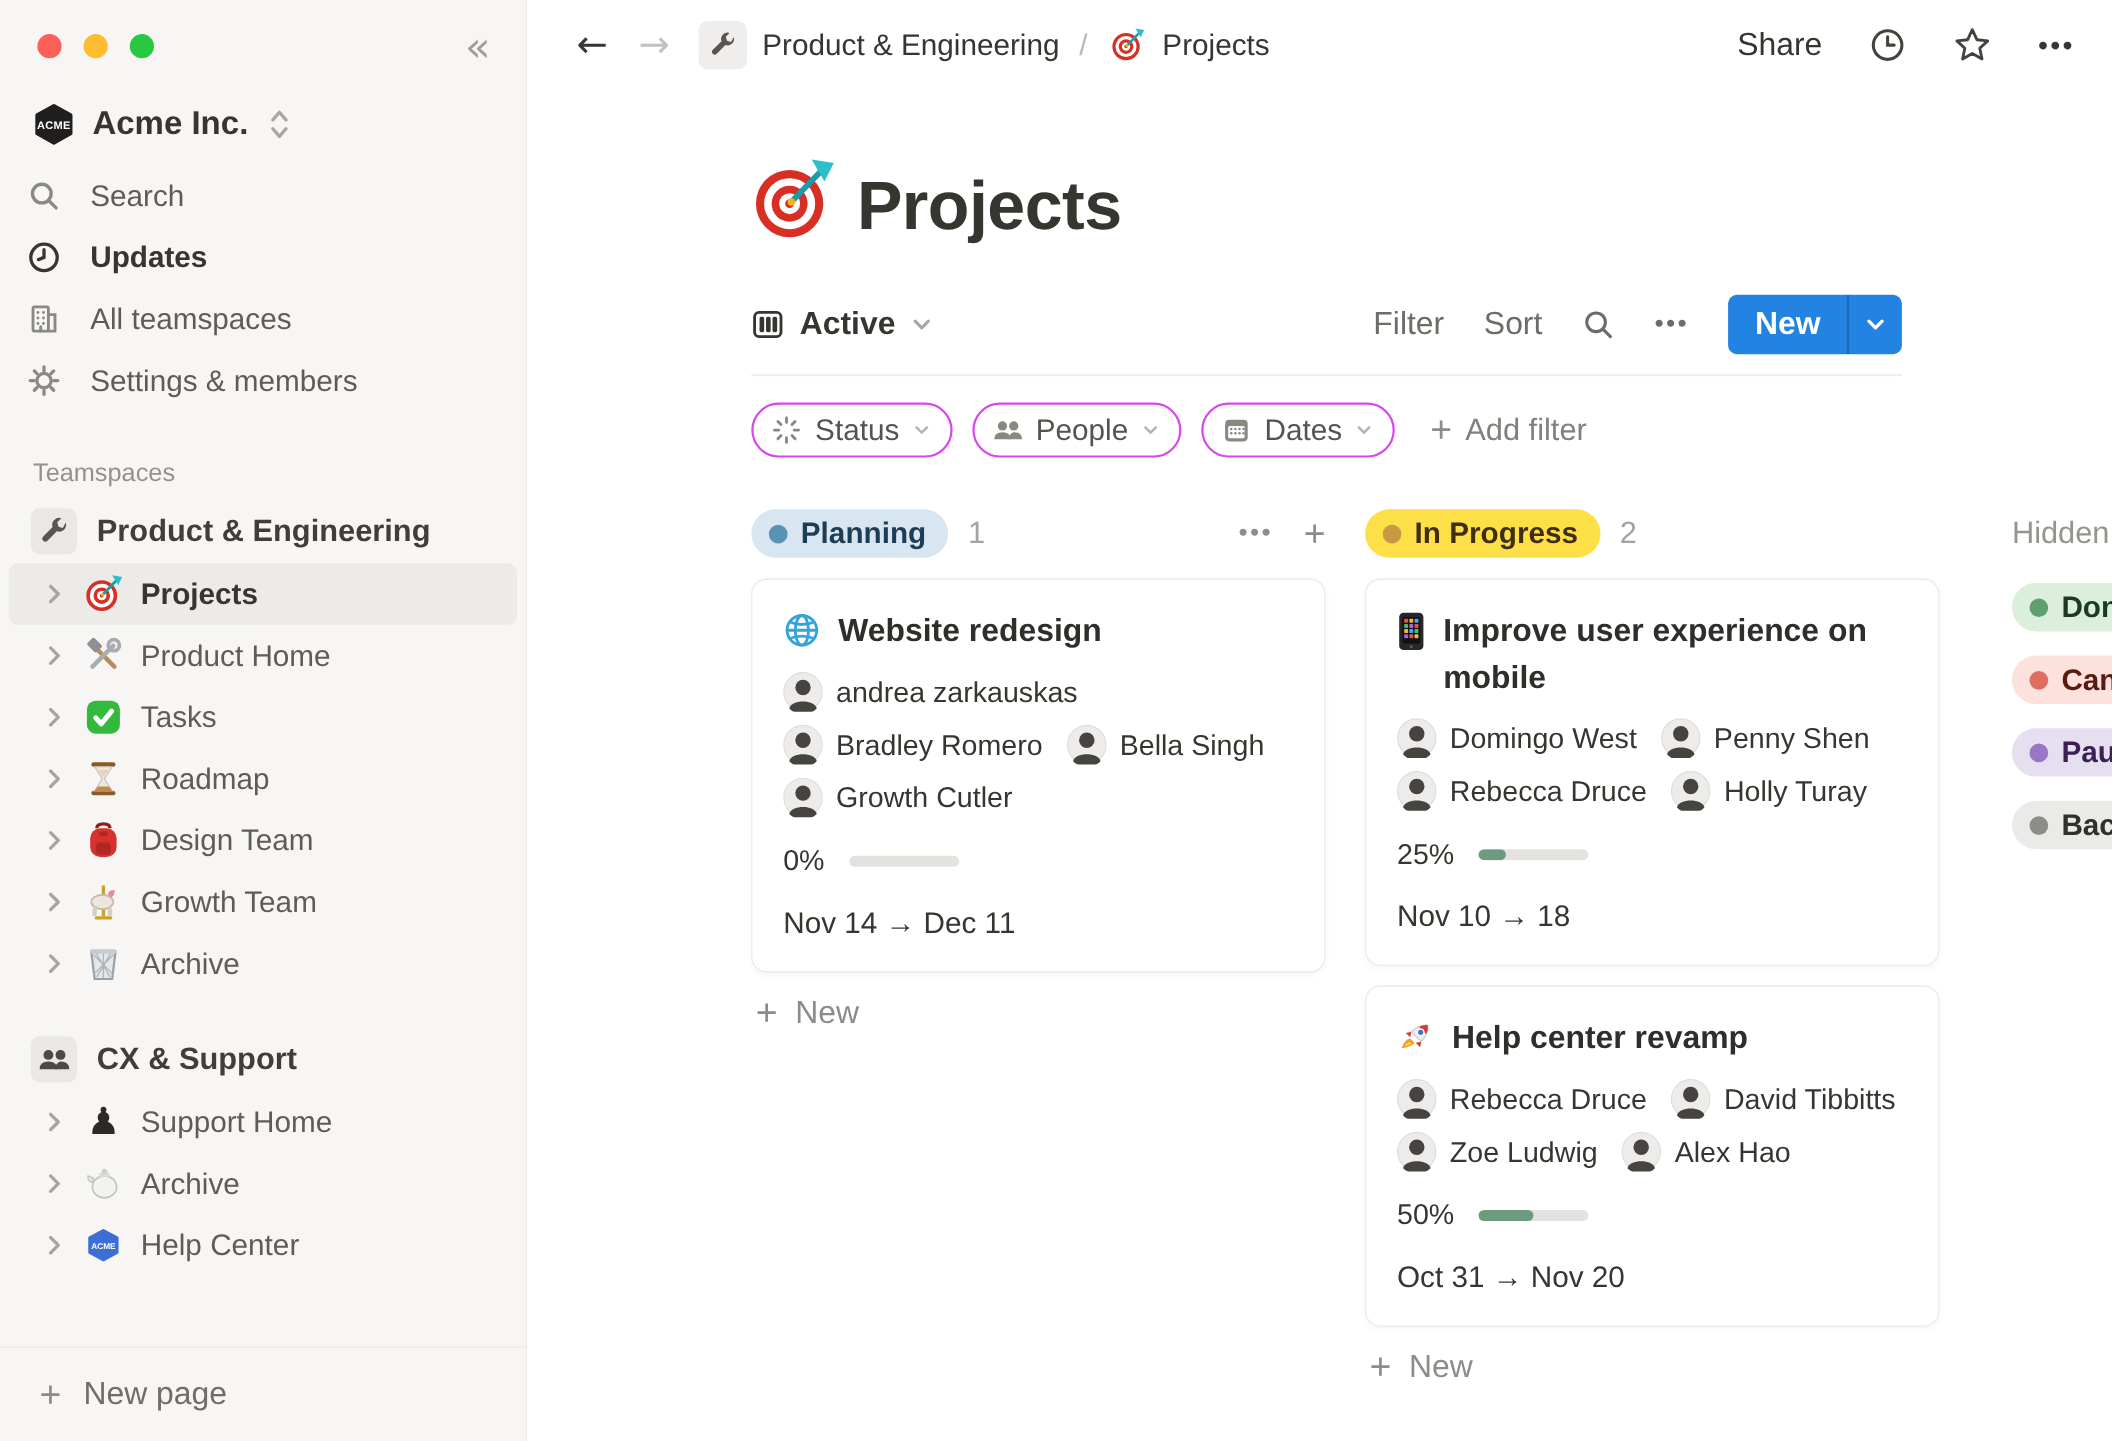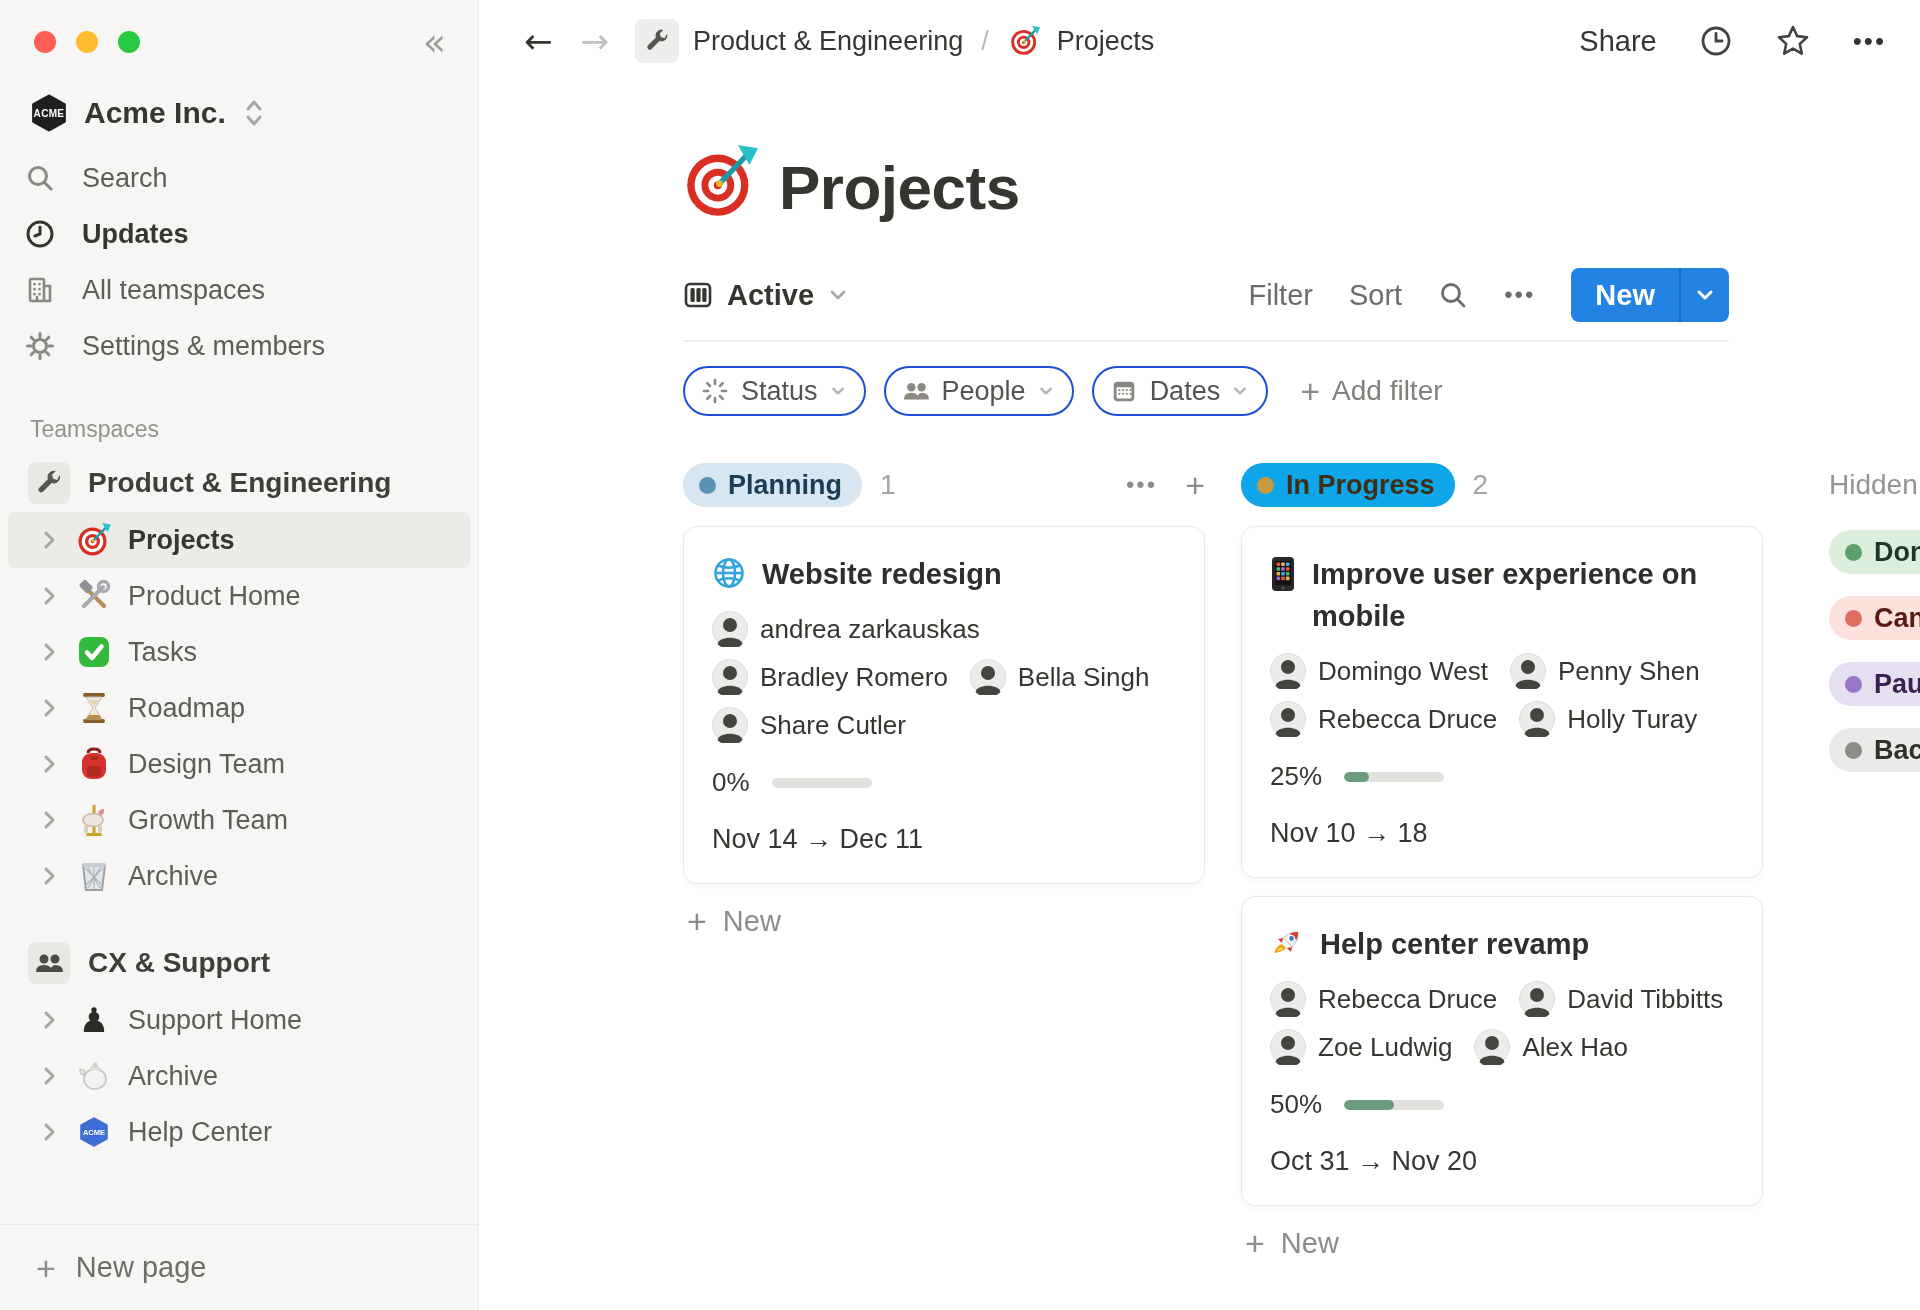--- a/index.html
+++ b/index.html
@@ -61,33 +61,33 @@
   .view-left{display:flex;align-items:center;gap:14px;}
   .view-name{font-size:29px;font-weight:700;color:#37352F;}
   .view-right{margin-left:auto;display:flex;align-items:center;gap:36px;color:#6E6C67;font-size:29px;}
   .vr-dots{letter-spacing:2px;font-size:24px;color:#6E6C67;}
   .new-btn{display:flex;align-items:stretch;background:#2383E2;border-radius:8px;height:54px;
     color:#fff;overflow:hidden;cursor:pointer;}
   .new-btn .nb-main{display:flex;align-items:center;padding:0 24px;font-size:29px;font-weight:600;}
   .new-btn .nb-arrow{display:flex;align-items:center;padding:0 14px;border-left:2px solid rgba(16,61,107,0.35);}
   .hr{width:1046px;height:2px;background:#EFEEEC;margin-top:18px;}
   .filter-row{margin-top:24px;display:flex;align-items:center;gap:18px;}
-  .chip{height:50px;border:2px solid #1d4ed8;border-radius:26px;background:#fff;display:flex;
+  .chip{height:50px;border:2px solid #d946ef;border-radius:26px;background:#fff;display:flex;
     align-items:center;gap:12px;padding:0 18px 0 16px;color:#55534E;font-size:27px;}
   .add-filter{display:flex;align-items:center;gap:12px;color:#82807B;font-size:28px;margin-left:14px;}
 
   
   .board{margin-top:46px;display:flex;align-items:flex-start;gap:36px;}
   .col{width:522px;flex-shrink:0;}
   .col-head{height:46px;display:flex;align-items:center;}
   .pill{height:44px;border-radius:22px;display:flex;align-items:center;gap:12px;padding:0 20px 0 16px;
     font-size:27px;font-weight:600;white-space:nowrap;}
   .pill .dot{width:17px;height:17px;border-radius:50%;flex-shrink:0;}
   .pill.planning{background:#D7E6F0;color:#1D3D55;text-align:center;} .pill.planning .dot{background:#5A92B6;}
-  .pill.inprogress{background:#0ea5e9;color:#3F2E14;} .pill.inprogress .dot{background:#C79940;}
+  .pill.inprogress{background:#fde047;color:#3F2E14;} .pill.inprogress .dot{background:#C79940;}
   .pill.done{background:#DCEEDC;color:#1C3829;} .pill.done .dot{background:#5F9E6E;}
   .pill.canceled{background:#FCE1DC;color:#5A1A12;} .pill.canceled .dot{background:#DF6D62;}
   .pill.paused{background:#E6DFF0;color:#3A2151;} .pill.paused .dot{background:#9877C8;}
   .pill.backlog{background:#EAEAE8;color:#32302C;} .pill.backlog .dot{background:#8D8C89;}
   .count{margin-left:18px;color:#A5A3A0;font-size:28px;}
   .col-actions{margin-left:auto;display:flex;align-items:center;gap:28px;color:#8E8C88;}
   .ca-dots{font-size:24px;letter-spacing:2px;}
   .ca-plus{font-size:34px;line-height:1;}
   .card{margin-top:18px;background:#fff;border:1px solid #E9E8E5;border-radius:14px;
     box-shadow:0 2px 6px rgba(15,15,15,0.04);padding:26px 28px 28px;}
@@ -615,21 +615,21 @@
   </span>
 
   <span class="person">
     <span>
       <svg width="36" height="36" viewBox="0 0 36 36">
         <circle cx="18" cy="18" r="17.5" fill="#EDECEA" stroke="#DDDCD9"></circle>
         <circle cx="18" cy="14" r="7" fill="#46443F"></circle>
         <path d="M5.5 33 C7 24.5 29 24.5 30.5 33 A17.5 17.5 0 0 1 5.5 33 Z" fill="#46443F"></path>
       </svg>
     </span>
-    <span>Share Cutler</span>
+    <span>Growth Cutler</span>
   </span>
 </div>
           <div class="progress-row">
             <span class="pct">0%</span>
             <div class="track">
               <div class="fill" style="width: 0%;"></div>
             </div>
           </div>
           <div class="dates">Nov 14 → Dec 11</div>
         </div>

